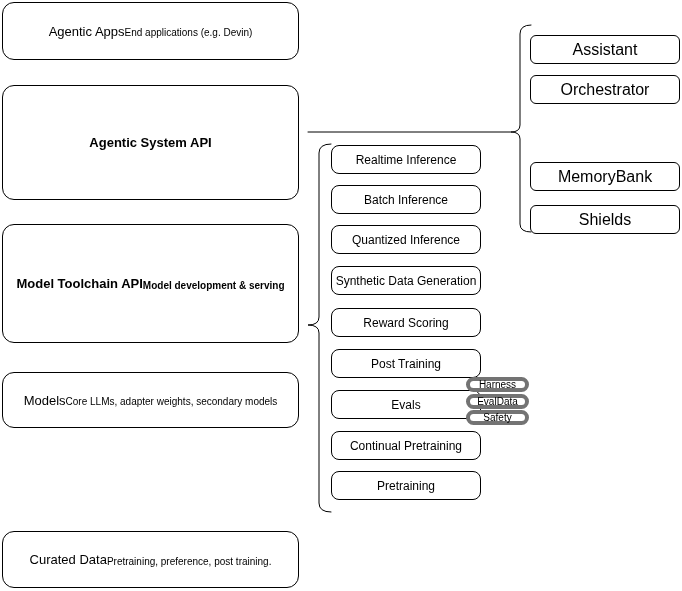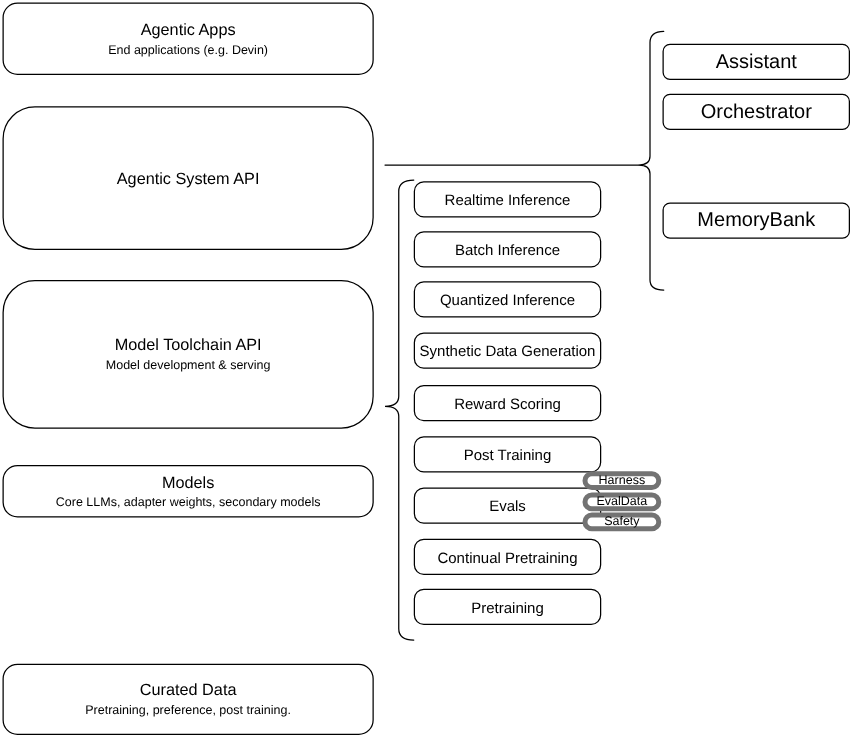--- a/index.html
+++ b/index.html
@@ -21,31 +21,31 @@
     left: 0; top: 0;
     width: 682px; height: 591px;
     pointer-events: none;
   }
   .node {
     position: absolute;
     box-sizing: border-box;
     border: 1px solid #000000;
     background: #ffffff;
     display: flex;
-    flex-direction: column;
+    flex-direction: row;
     align-items: center;
     justify-content: center;
     text-align: left;
   }
   
   .lnode { left: 2px; width: 297px; }
   .lnode .ltitle { font-size: 13px; line-height: 15px; }
   .lnode .lsub   { font-size: 10px; line-height: 12px; margin-top: 4px; }
   .r12 { border-radius: 12px; }
-  .r26 { border-radius: 26px; }
+  .r26 { border-radius: 12px; font-weight: bold; }
   
   .mnode {
     left: 331px; width: 150px; height: 29px;
     border-radius: 8px; font-size: 12px;
   }
   
   .rnode {
     left: 530px; width: 150px; height: 29px;
     border-radius: 6px; font-size: 16px;
   }
@@ -82,21 +82,21 @@
 
   <div class="node lnode r26" style="top:85px;height:115px">
     <div class="ltitle">Agentic System API</div>
   </div>
 
   <div class="node lnode r26" style="top:224px;height:119px">
     <div class="ltitle">Model Toolchain API</div>
     <div class="lsub">Model development &amp; serving</div>
   </div>
 
-  <div class="node lnode r12" style="top:372px;height:42px">
+  <div class="node lnode r12" style="top:372px;height:56px">
     <div class="ltitle">Models</div>
     <div class="lsub">Core LLMs, adapter weights, secondary models</div>
   </div>
 
 
   <div class="node lnode r12" style="top:531px;height:57px">
     <div class="ltitle">Curated Data</div>
     <div class="lsub">Pretraining, preference, post training.</div>
   </div>
 
@@ -140,14 +140,17 @@
 
   <div class="node rnode" style="top:35px">
     <span>Assistant</span>
   </div>
   <div class="node rnode" style="top:75px">
     <span>Orchestrator</span>
   </div>
   <div class="node rnode" style="top:162px">
     <span>MemoryBank</span>
   </div>
+  <div class="node rnode" style="top:205px">
+    <span>Shields</span>
+  </div>
 
 </div>
 
 </body></html>

